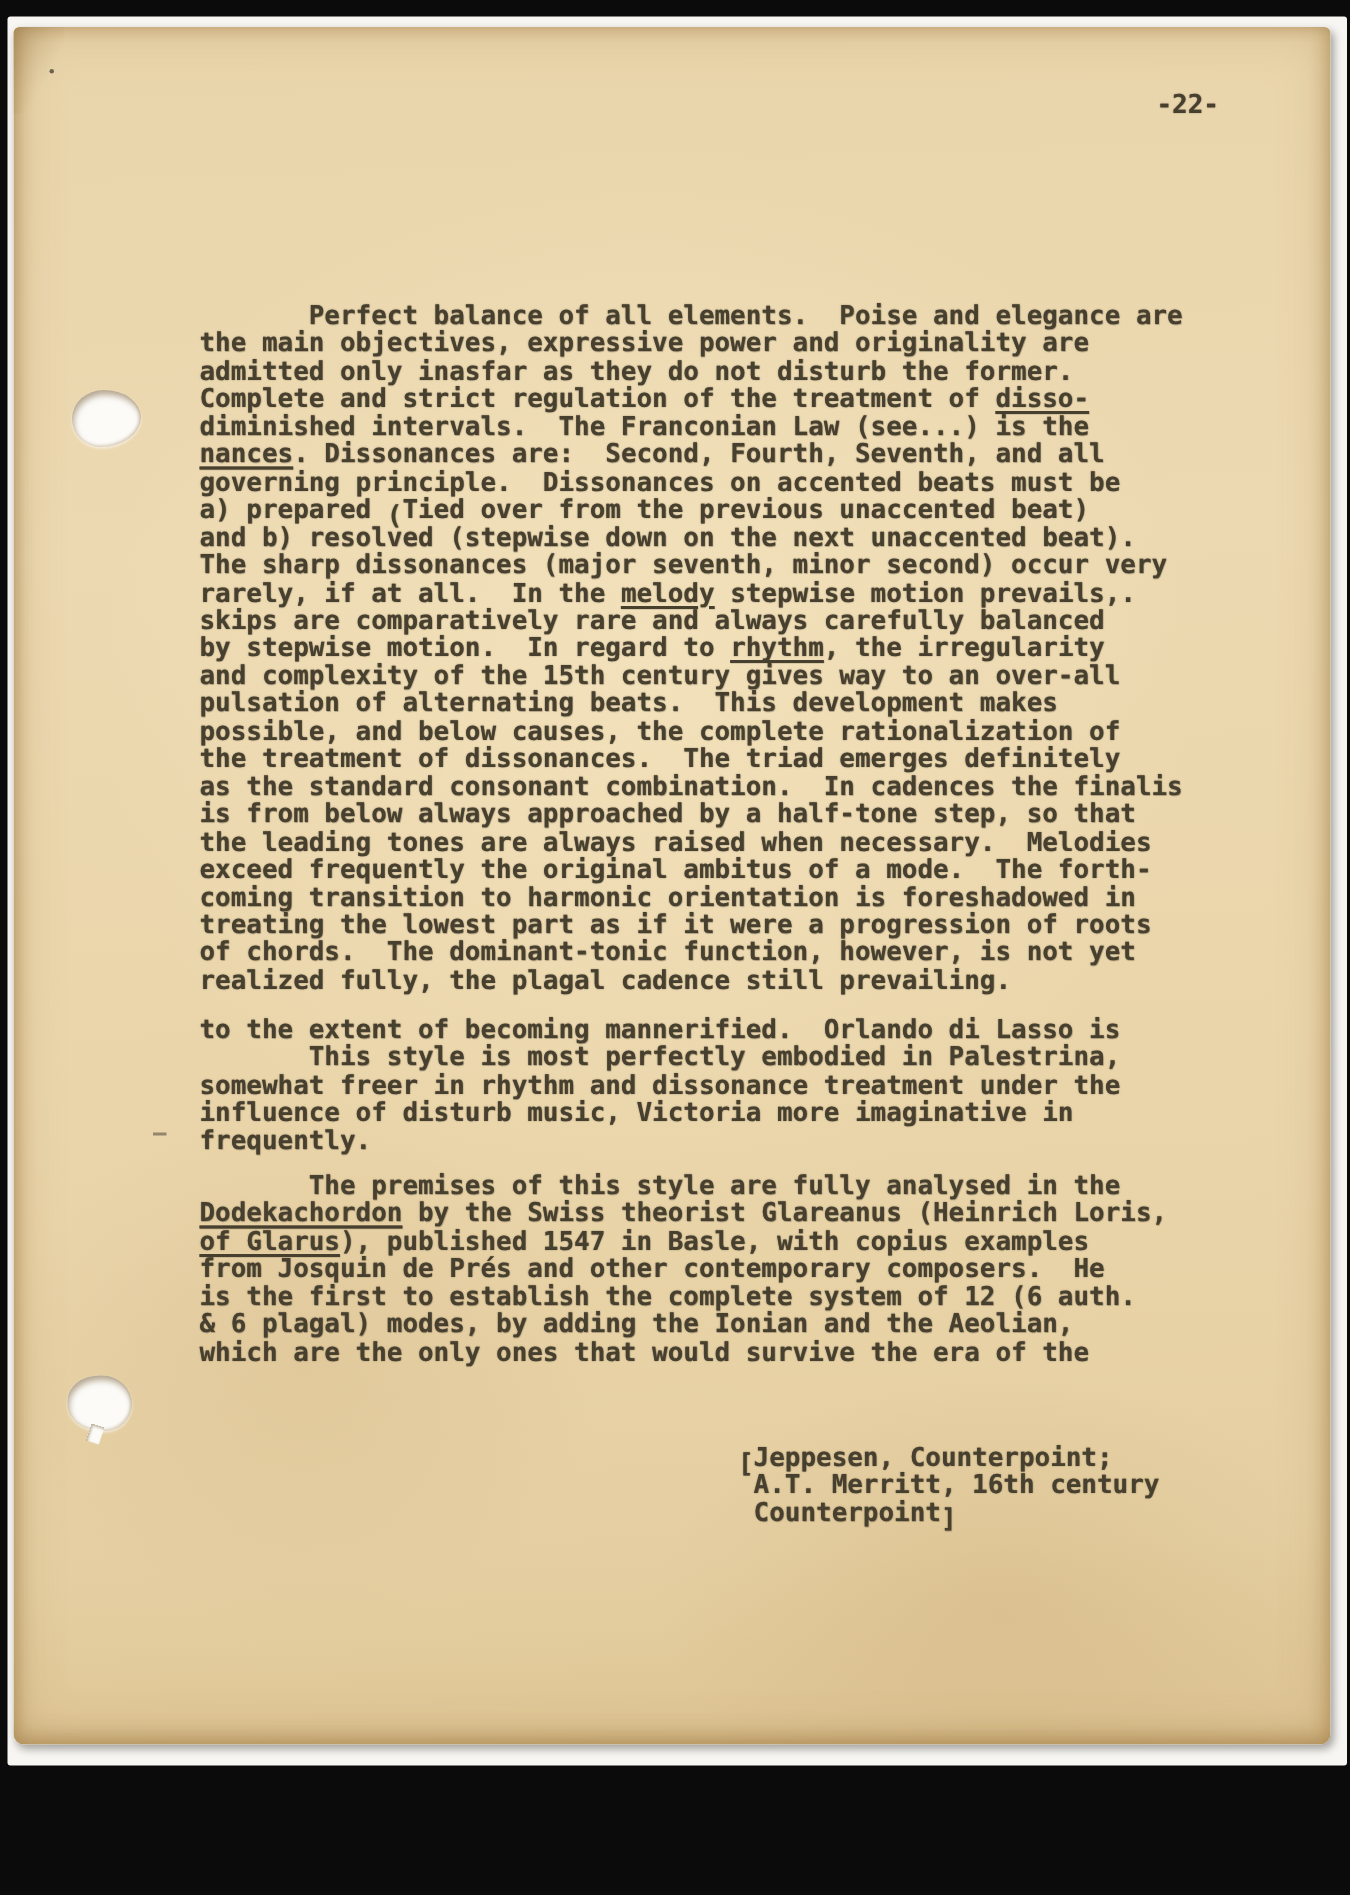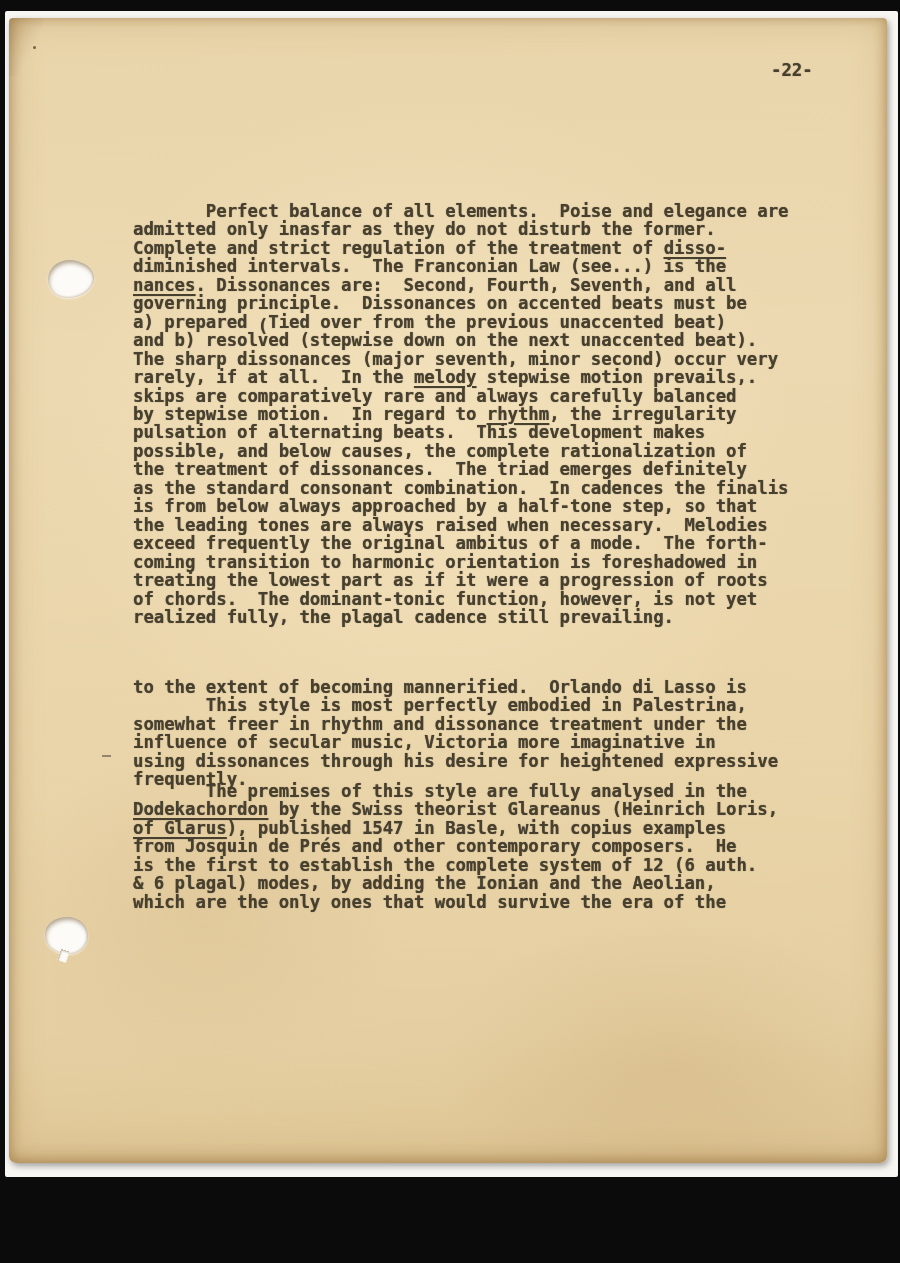--- a/index.html
+++ b/index.html
@@ -105,57 +105,63 @@
     <div id="hole-top" class="hole"></div>
     <div id="hole-bottom" class="hole"></div>
     <div id="speck-1" class="speck"></div>
     <div class="pencil-dash"></div>
 
     <div id="page-number" class="tw">-22-</div>
 
 
     <div class="para tw" style="top:184px">
         <div class="line"><span>       Perfect balance of all elements.  Poise and elegance are</span></div>
+        <div class="line"><span>the main objectives, expressive power and originality are</span></div>
         <div class="line"><span>admitted only inasfar as they do not disturb the former.</span></div>
         <div class="line"><span>Complete and strict regulation of the treatment of </span><span class="u">disso-</span></div>
         <div class="line"><span>diminished intervals.  The Franconian Law (see...) is the</span></div>
         <div class="line"><span class="u">nances</span><span>. Dissonances are:  Second, Fourth, Seventh, and all</span></div>
         <div class="line"><span>governing principle.  Dissonances on accented beats must be</span></div>
         <div class="line"><span>a) prepared </span><span class="low">(</span><span>Tied over from the previous unaccented beat)</span></div>
         <div class="line"><span>and b) resolved (stepwise down on the next unaccented beat).</span></div>
         <div class="line"><span>The sharp dissonances (major seventh, minor second) occur very</span></div>
         <div class="line"><span>rarely, if at all.  In the </span><span class="u">melody</span><span> stepwise motion prevails,.</span></div>
         <div class="line"><span>skips are comparatively rare and always carefully balanced</span></div>
         <div class="line"><span>by stepwise motion.  In regard to </span><span class="u">rhythm</span><span>, the irregularity</span></div>
+        <div class="line"><span>and complexity of the 15th century gives way to an over-all</span></div>
         <div class="line"><span>pulsation of alternating beats.  This development makes</span></div>
         <div class="line"><span>possible, and below causes, the complete rationalization of</span></div>
         <div class="line"><span>the treatment of dissonances.  The triad emerges definitely</span></div>
         <div class="line"><span>as the standard consonant combination.  In cadences the finalis</span></div>
         <div class="line"><span>is from below always approached by a half-tone step, so that</span></div>
         <div class="line"><span>the leading tones are always raised when necessary.  Melodies</span></div>
         <div class="line"><span>exceed frequently the original ambitus of a mode.  The forth-</span></div>
         <div class="line"><span>coming transition to harmonic orientation is foreshadowed in</span></div>
         <div class="line"><span>treating the lowest part as if it were a progression of roots</span></div>
         <div class="line"><span>of chords.  The dominant-tonic function, however, is not yet</span></div>
         <div class="line"><span>realized fully, the plagal cadence still prevailing.</span></div>
       </div>
 
     <div class="para tw" style="top:660px">
         <div class="line"><span>to the extent of becoming mannerified.  Orlando di Lasso is</span></div>
         <div class="line"><span>       This style is most perfectly embodied in Palestrina,</span></div>
         <div class="line"><span>somewhat freer in rhythm and dissonance treatment under the</span></div>
-        <div class="line"><span>influence of secular music, Victoria more imaginative in</span></div>
-        <div class="line"><span>using dissonances through his desire for heightened expressive</span></div>
+        <div class="line"><span>influence of disturb music, Victoria more imaginative in</span></div>
         <div class="line"><span>frequently.</span></div>
       </div>
 
     <div class="para tw" style="top:764px">
         <div class="line"><span>       The premises of this style are fully analysed in the</span></div>
         <div class="line"><span class="u">Dodekachordon</span><span> by the Swiss theorist Glareanus (Heinrich Loris,</span></div>
         <div class="line"><span class="u">of Glarus</span><span>), published 1547 in Basle, with copius examples</span></div>
         <div class="line"><span>from Josquin de Prés and other contemporary composers.  He</span></div>
         <div class="line"><span>is the first to establish the complete system of 12 (6 auth.</span></div>
         <div class="line"><span>&amp; 6 plagal) modes, by adding the Ionian and the Aeolian,</span></div>
         <div class="line"><span>which are the only ones that would survive the era of the</span></div>
       </div>
 
+    <div id="citation" class="tw">
+        <div class="line"><span class="low">[</span><span>Jeppesen, Counterpoint;</span></div>
+        <div class="line"><span> A.T. Merritt, 16th century</span></div>
+        <div class="line"><span> Counterpoint</span><span class="low">]</span></div>
+      </div>
   </div>
 </div>
 
 </body></html>

